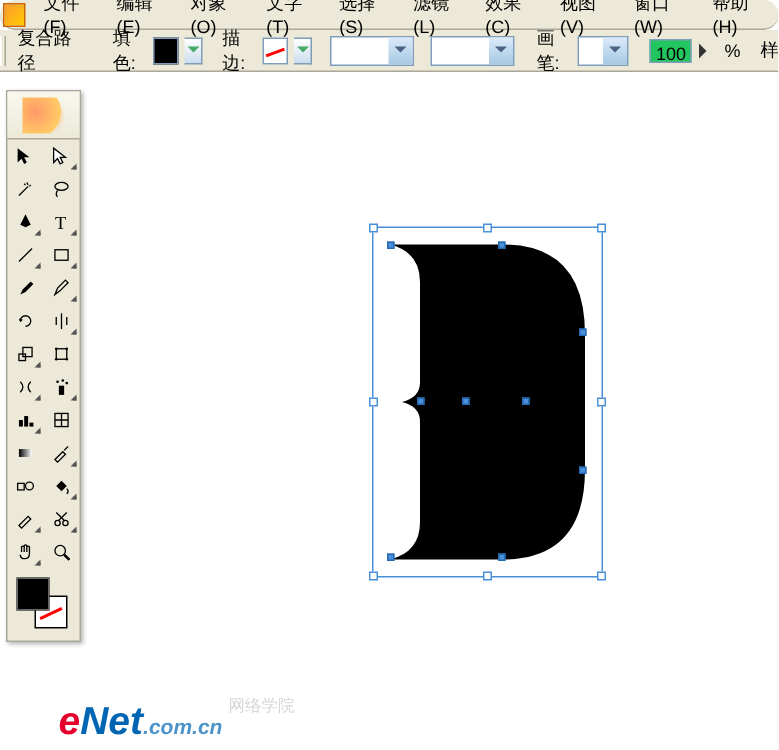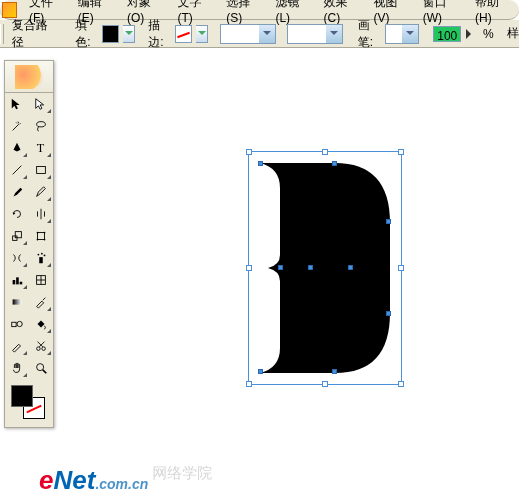--- a/index.html
+++ b/index.html
@@ -184,21 +184,21 @@
       display: flex; align-items: flex-start;
       gap: 4px;
       margin-left: 35px;
     }
     .enet-logo {
       font-family: Arial; font-weight: bold; font-style: italic;
       font-size: 26px;
     }
     .enet-e { color: #e4002b; }
     .enet-net { color: #0066b3; }
-    .wm-text { font-size: 15px; color: #999; opacity:.4; display:flex; flex-direction:column; line-height:1.1;}
+    .wm-text { font-size: 11px; color: #999; opacity:.4; display:flex; flex-direction:column; line-height:1.1;}
     .wm-dom { font-size: 14px; color:#0066b3; opacity:.7; font-weight:bold;}
   </style>
 </head>
 <body>
 
 <div class="menubar">
   <div class="app-icon"></div>
   <div class="menu-item">文件(F)</div>
   <div class="menu-item">编辑(E)</div>
   <div class="menu-item">对象(O)</div>

